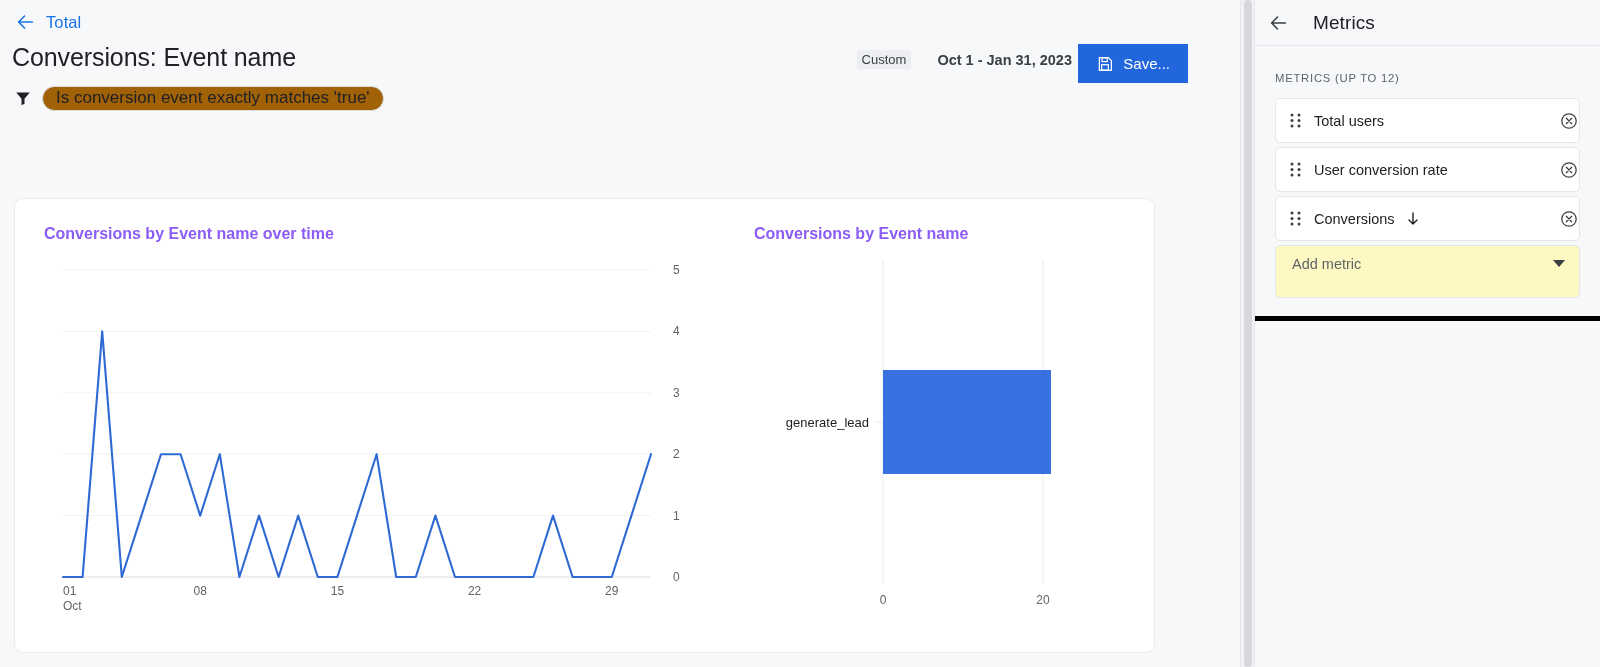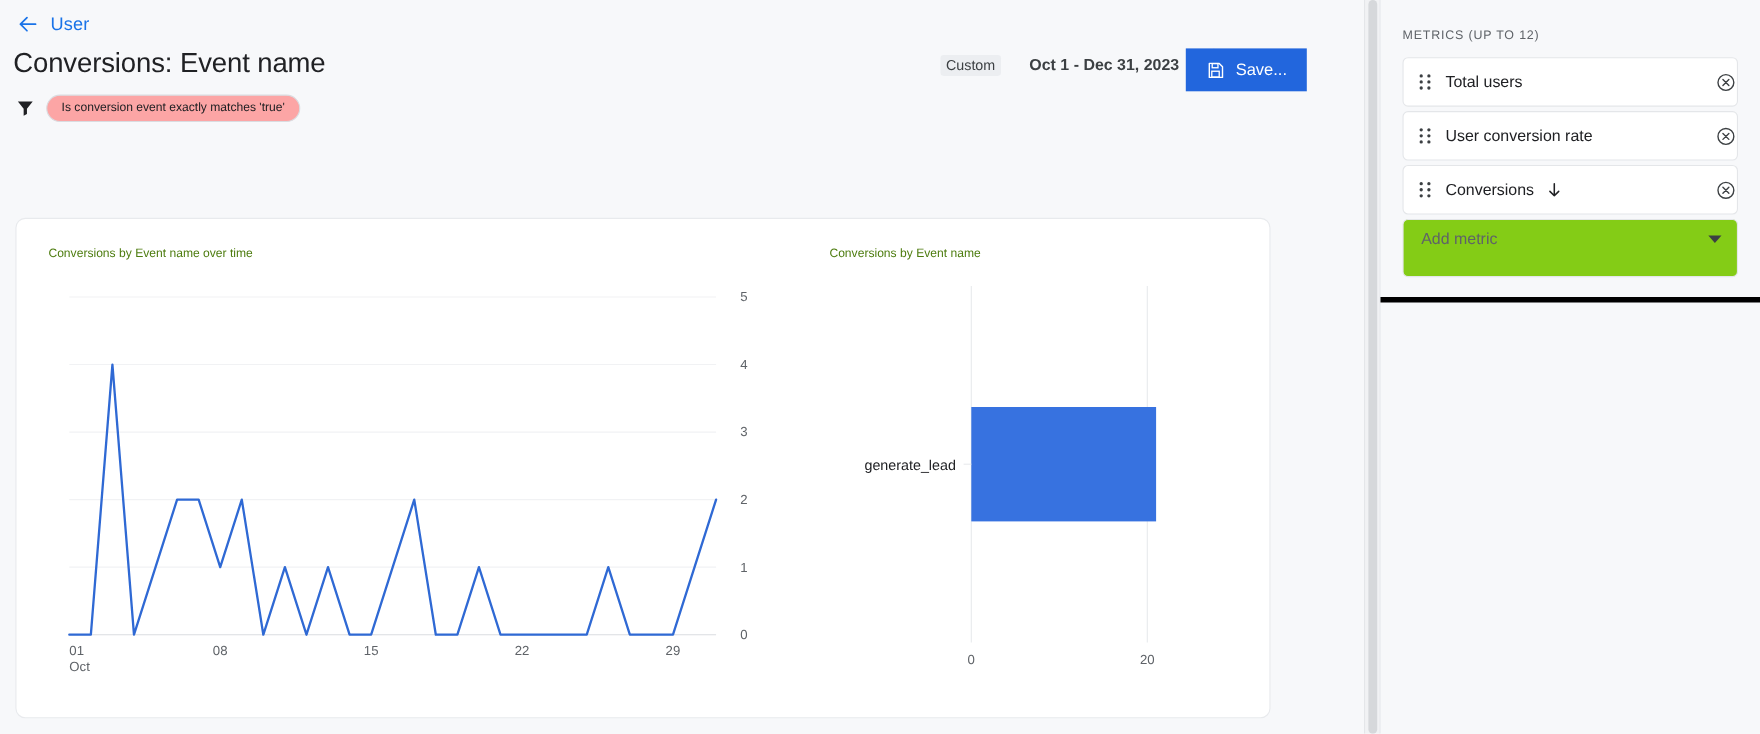--- a/index.html
+++ b/index.html
@@ -34,22 +34,22 @@
     letter-spacing: -0.1px; white-space: nowrap;
   }
 
   .filter-row {
     position: absolute; left: 14px; top: 85px;
     display: flex; align-items: center; gap: 10px; height: 26px;
   }
   .funnel-icon { width: 18px; height: 18px; display: block; }
   .filter-chip {
     height: 25px; border: 1px solid #DADCE0; border-radius: 13px;
-    background: #fca5a5; display: flex; align-items: center;
-    padding: 0 13px; font-size: 11px; color: #202124; white-space: nowrap;
+    background: #a16207; display: flex; align-items: center;
+    padding: 0 13px; font-size: 17px; color: #202124; white-space: nowrap;
     cursor: pointer;
   }
 
   .daterange {
     position: absolute; right: 168px; top: 50px;
     display: flex; align-items: center; gap: 26px; cursor: pointer;
   }
   .dr-custom {
     font-size: 13px; color: #3C4043; background: #ECEEF1;
     padding: 2px 5px; border-radius: 3px;
@@ -77,21 +77,21 @@
     background: #FFFFFF; border: 1px solid #E8EAED;
     border-radius: 9px;
     overflow: hidden;
   }
   .chart-half { position: absolute; top: 0; height: 100%; }
   .chart-left  { left: 0;   width: 710px; }
   .chart-right { left: 710px; width: 431px; }
 
   .chart-title {
     position: absolute; left: 29px; top: 26px;
-    font-size: 11px; color: #4d7c0f; white-space: nowrap;
+    font-size: 16px; color: #8b5cf6; white-space: nowrap; font-weight: bold;
   }
   .chart-right .chart-title { left: 29px; }
 
   .plot { position: absolute; }
   .plot-line  { left: 36px; top: 65px; width: 660px; height: 345px; }
   .plot-bar   { left: 10px; top: 55px; width: 411px; height: 355px; }
 
   svg { display: block; overflow: visible; }
   .axis-text { font-family: "Liberation Sans", sans-serif; font-size: 12px; fill: #5F6368; }
   .cat-text  { font-family: "Liberation Sans", sans-serif; font-size: 13px; fill: #202124; }
@@ -141,55 +141,55 @@
     padding: 0 1px 0 14px;
     margin-bottom: 4px; cursor: pointer;
   }
   .drag-handle { width: 11px; height: 17px; display: block; flex: 0 0 11px; cursor: grab; }
   .metric-name { font-size: 14.5px; color: #202124; margin-left: 13px; white-space: nowrap; }
   .sort-arrow { width: 16px; height: 16px; display: block; margin-left: 10px; }
   .metric-spacer { flex: 1 1 auto; }
   .remove-icon { width: 18px; height: 18px; display: block; cursor: pointer; }
 
   .add-metric {
-    height: 53px; background: #84cc16;
+    height: 53px; background: #fef9c3;
     border: 1px solid #E4E6E9; border-radius: 5px;
     display: flex; align-items: center;
     padding: 0 14px 16px 16px; cursor: pointer;
   }
   .add-metric-label { font-size: 14.5px; color: #5F6368; flex: 1 1 auto; }
   .caret { width: 0; height: 0; border-left: 6px solid transparent;
            border-right: 6px solid transparent; border-top: 7px solid #3C4043; }
 </style>
 </head>
 <body>
 
 <div class="app">
 
   <div class="main">
 
     <div class="back-row">
       <svg class="back-arrow" viewBox="0 0 24 24">
         <path d="M20 12H5M5 12l6.5-6.5M5 12l6.5 6.5" fill="none" stroke="#1A73E8" stroke-width="1.7" stroke-linecap="round" stroke-linejoin="round"></path>
       </svg>
-      <span class="back-label">User</span>
+      <span class="back-label">Total</span>
     </div>
 
     <div class="page-title">Conversions: Event name</div>
 
     <div class="filter-row">
       <svg class="funnel-icon" viewBox="0 0 24 24">
         <path d="M3 4.5h18L14 13v6.5l-4 2V13L3 4.5z" fill="#202124"></path>
       </svg>
       <div class="filter-chip">Is conversion event exactly matches 'true'</div>
     </div>
 
     <div class="daterange">
       <span class="dr-custom">Custom</span>
-      <span class="dr-dates">Oct 1 - Dec 31, 2023</span>
+      <span class="dr-dates">Oct 1 - Jan 31, 2023</span>
     </div>
     <div class="dr-divider"></div>
 
     <button class="save-btn">
       <svg class="save-icon" viewBox="0 0 24 24">
         <path d="M4.5 3.5h12L20.5 7.5v13h-16v-17z" fill="none" stroke="#FFFFFF" stroke-width="1.7" stroke-linejoin="round"></path>
         <rect x="8" y="3.8" width="7" height="5" fill="none" stroke="#FFFFFF" stroke-width="1.6"></rect>
         <rect x="7.5" y="13" width="9" height="7" fill="none" stroke="#FFFFFF" stroke-width="1.6"></rect>
       </svg>
       <span>Save...</span>
@@ -241,20 +241,26 @@
 
     </div>
   </div>
 
   <div class="scroll-strip">
     <div class="scroll-thumb"></div>
   </div>
 
   <div class="panel">
 
+    <div class="panel-header">
+      <svg class="panel-back" viewBox="0 0 24 24">
+        <path d="M20 12H5M5 12l6.5-6.5M5 12l6.5 6.5" fill="none" stroke="#3C4043" stroke-width="1.7" stroke-linecap="round" stroke-linejoin="round"></path>
+      </svg>
+      <span class="panel-title">Metrics</span>
+    </div>
 
     <div class="panel-section">
       <div class="section-label">METRICS (UP TO 12)</div>
 
       <div class="metric-row">
         <svg class="drag-handle" viewBox="0 0 11 17">
           <circle cx="2" cy="3" r="1.5" fill="#3C4043"></circle>
             <circle cx="9" cy="3" r="1.5" fill="#3C4043"></circle>
           <circle cx="2" cy="8.5" r="1.5" fill="#3C4043"></circle>
             <circle cx="9" cy="8.5" r="1.5" fill="#3C4043"></circle>

